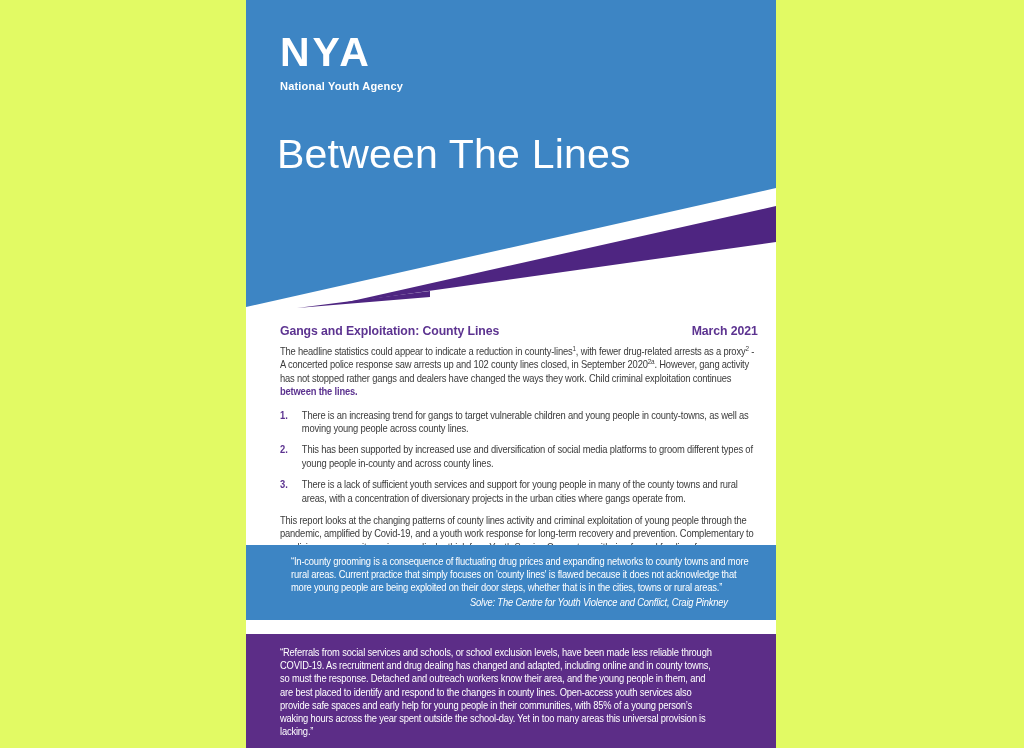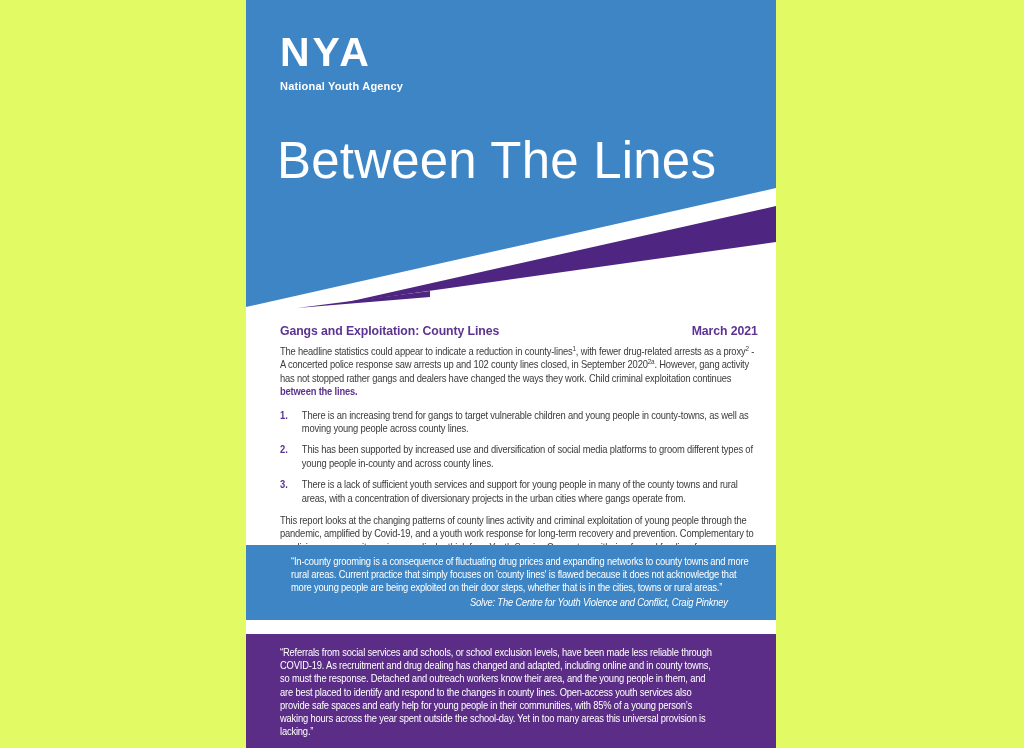--- a/index.html
+++ b/index.html
@@ -23,21 +23,21 @@
   }
   .header-art{position:absolute;left:0;top:0;width:530px;height:312px;}
   .brand{position:absolute;left:34px;top:24px;color:#fff;}
   .logo-text{
     font-size:41px;font-weight:bold;letter-spacing:3px;line-height:56px;
     font-family:"Liberation Sans","DejaVu Sans",sans-serif;
   }
   .logo-subtitle{font-size:11px;font-weight:bold;letter-spacing:.2px;}
   .page-title{
     position:absolute;left:31px;top:131px;color:#fff;
-    font-size:51px;font-weight:400;letter-spacing:.2px;
+    font-size:41px;font-weight:400;letter-spacing:.2px;
   }
   
   .squeeze{transform:scaleX(0.91);transform-origin:0 0;}
   .content{position:absolute;left:34px;top:323px;width:478px;}
   .content .squeeze{width:525px;}
   .heading-row{display:flex;justify-content:space-between;align-items:baseline;}
   .article-heading,.article-date{
     color:var(--brand-purple);font-weight:bold;font-size:13.5px;letter-spacing:-.1px;
   }
   .para{

